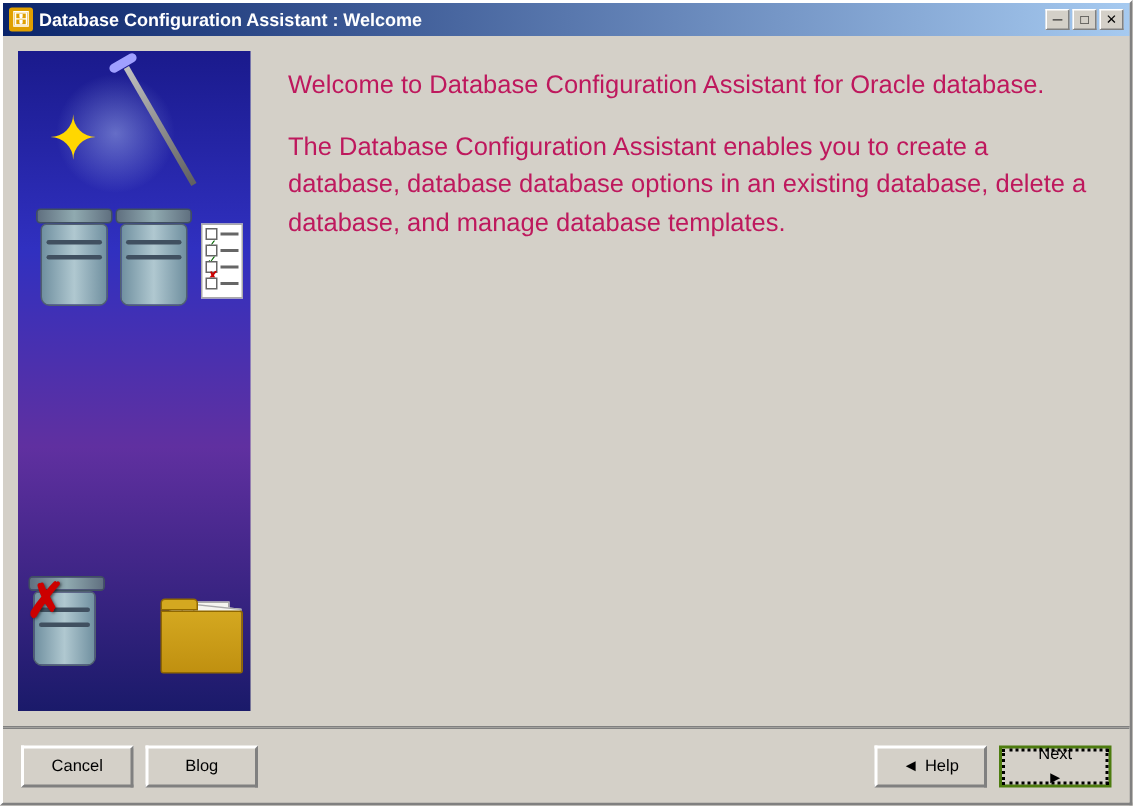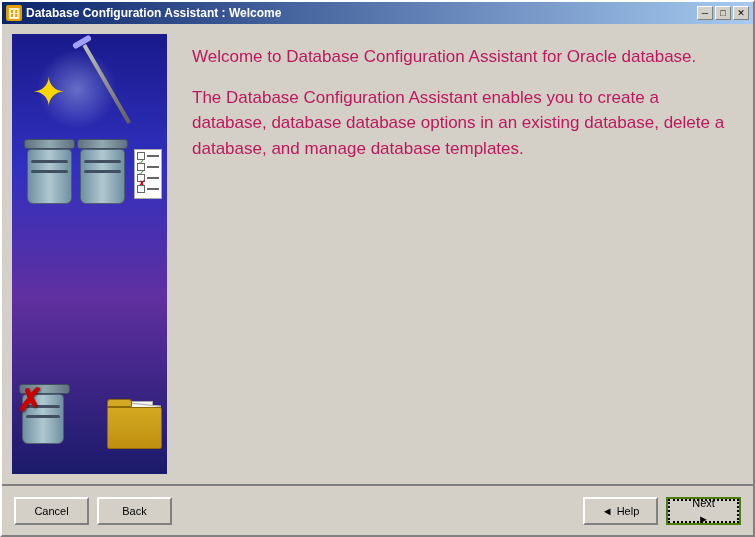--- a/index.html
+++ b/index.html
@@ -484,21 +484,21 @@
       </div>
     </div>
   </div>
 
 
   <div class="separator"></div>
 
   <div class="bottom-bar">
     <div class="bottom-left">
       <button class="btn">Cancel</button>
-      <button class="btn">Back</button>
+      <button class="btn">Blog</button>
     </div>
     <div class="bottom-right">
       <button class="btn">
         <span>◄</span>
         <span>Help</span>
       </button>
       <button class="btn btn-next">
         <span>Next</span>
         <span>►</span>
       </button>

